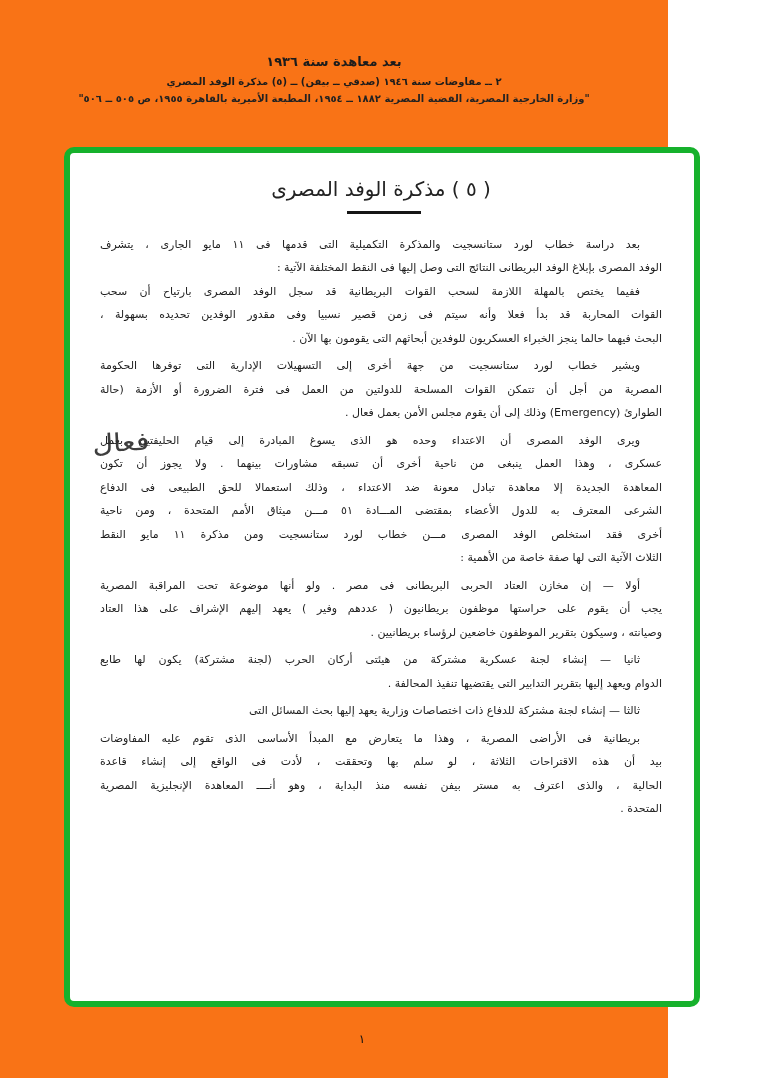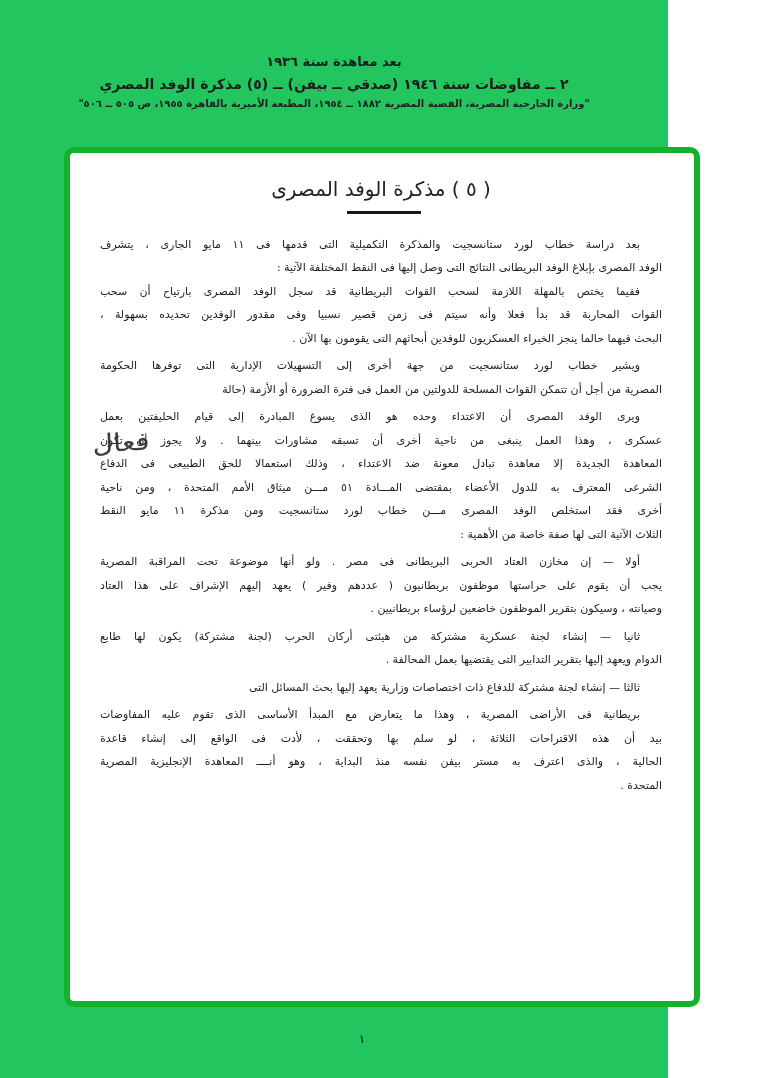--- a/index.html
+++ b/index.html
@@ -8,40 +8,40 @@
     background: #ffffff;
     width: 758px;
     height: 1078px;
     overflow: hidden;
     font-family: "DejaVu Sans", sans-serif;
   }
   .page {
     position: relative;
     width: 668px;
     height: 1078px;
-    background: #22c55e;
+    background: #f97316;
     color: #1c1c1c;
   }
   
   .page-header {
     position: absolute;
     top: 54px;
     left: 0;
     width: 100%;
     text-align: center;
     direction: rtl;
   }
   .header-context {
     font-size: 13px;
     font-weight: bold;
     letter-spacing: 0.5px;
   }
   .header-title {
     margin-top: 7px;
-    font-size: 14px;
+    font-size: 10px;
     font-weight: bold;
   }
   .header-source {
     margin-top: 6px;
     font-size: 10px;
     font-weight: bold;
     color: #222;
   }
   
   .document-frame {
@@ -146,37 +146,38 @@
             <span class="line">الوفد المصرى بإبلاغ الوفد البريطانى النتائج التى وصل إليها فى النقط المختلفة الآتية :</span>
           </p>
           <p class="para">
             <span class="line">ففيما يختص بالمهلة اللازمة لسحب القوات البريطانية قد سجل الوفد المصرى بارتياح أن سحب</span>
             <span class="line">القوات المحاربة قد بدأ فعلا وأنه سيتم فى زمن قصير نسبيا وفى مقدور الوفدين تحديده بسهولة ،</span>
             <span class="line">البحث فيهما حالما ينجز الخبراء العسكريون للوفدين أبحاثهم التى يقومون بها الآن .</span>
           </p>
           <p class="para">
             <span class="line">ويشير خطاب لورد ستانسجيت من جهة أخرى إلى التسهيلات الإدارية التى توفرها الحكومة</span>
             <span class="line">المصرية من أجل أن تتمكن القوات المسلحة للدولتين من العمل فى فترة الضرورة أو الأزمة (حالة</span>
+            <span class="line">الطوارئ (Emergency) وذلك إلى أن يقوم مجلس الأمن بعمل فعال .</span>
           </p>
           <p class="para">
             <span class="line">ويرى الوفد المصرى أن الاعتداء وحده هو الذى يسوغ المبادرة إلى قيام الحليفتين بعمل</span>
             <span class="line">عسكرى ، وهذا العمل ينبغى من ناحية أخرى أن تسبقه مشاورات بينهما . ولا يجوز أن تكون</span>
             <span class="line">المعاهدة الجديدة إلا معاهدة تبادل معونة ضد الاعتداء ، وذلك استعمالا للحق الطبيعى فى الدفاع</span>
             <span class="line">الشرعى المعترف به للدول الأعضاء بمقتضى المـــادة ٥١ مـــن ميثاق الأمم المتحدة ، ومن ناحية</span>
             <span class="line">أخرى فقد استخلص الوفد المصرى مـــن خطاب لورد ستانسجيت ومن مذكرة ١١ مايو النقط</span>
             <span class="line">الثلاث الآتية التى لها صفة خاصة من الأهمية :</span>
           </p>
           <p class="para">
             <span class="line">أولا — إن مخازن العتاد الحربى البريطانى فى مصر . ولو أنها موضوعة تحت المراقبة المصرية</span>
             <span class="line">يجب أن يقوم على حراستها موظفون بريطانيون ( عددهم وفير ) يعهد إليهم الإشراف على هذا العتاد</span>
             <span class="line">وصيانته ، وسيكون بتقرير الموظفون خاضعين لرؤساء بريطانيين .</span>
           </p>
           <p class="para">
             <span class="line">ثانيا — إنشاء لجنة عسكرية مشتركة من هيئتى أركان الحرب (لجنة مشتركة) يكون لها طابع</span>
-            <span class="line">الدوام ويعهد إليها بتقرير التدابير التى يقتضيها بعمل المحالفة .</span>
+            <span class="line">الدوام ويعهد إليها بتقرير التدابير التى يقتضيها تنفيذ المحالفة .</span>
           </p>
           <p class="para">
             <span class="line">ثالثا — إنشاء لجنة مشتركة للدفاع ذات اختصاصات وزارية يعهد إليها بحث المسائل التى</span>
           </p>
           <p class="para">
             <span class="line">بريطانية فى الأراضى المصرية ، وهذا ما يتعارض مع المبدأ الأساسى الذى تقوم عليه المفاوضات</span>
             <span class="line">بيد أن هذه الاقتراحات الثلاثة ، لو سلم بها وتحققت ، لأدت فى الواقع إلى إنشاء قاعدة</span>
             <span class="line">الحالية ، والذى اعترف به مستر بيفن نفسه منذ البداية ، وهو أنــــ المعاهدة الإنجليزية المصرية</span>
             <span class="line">المتحدة .</span>
           </p>

